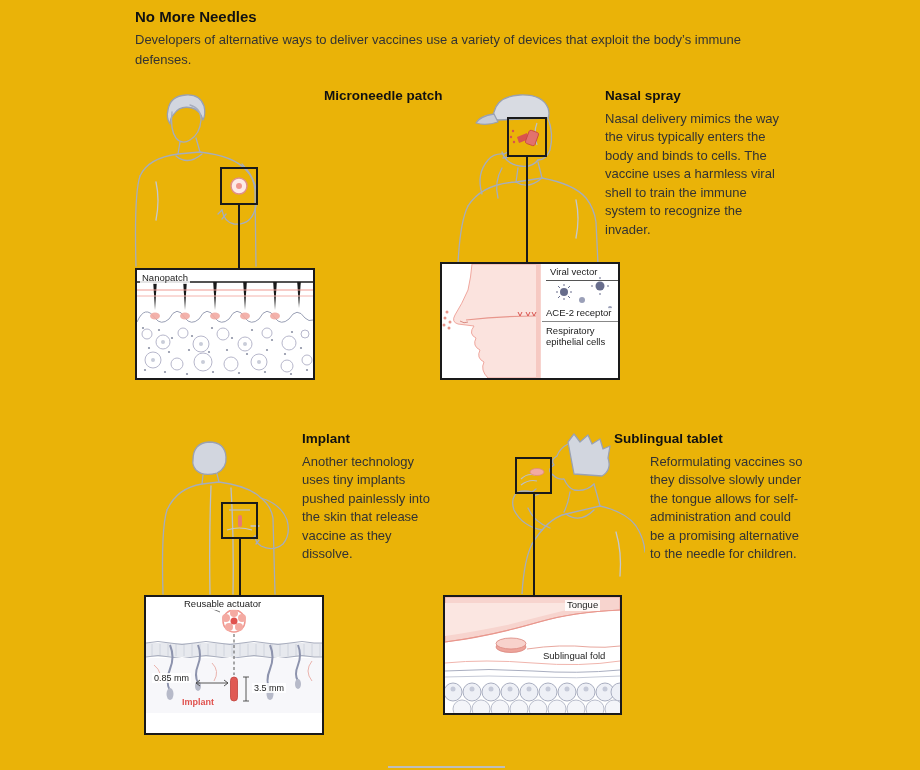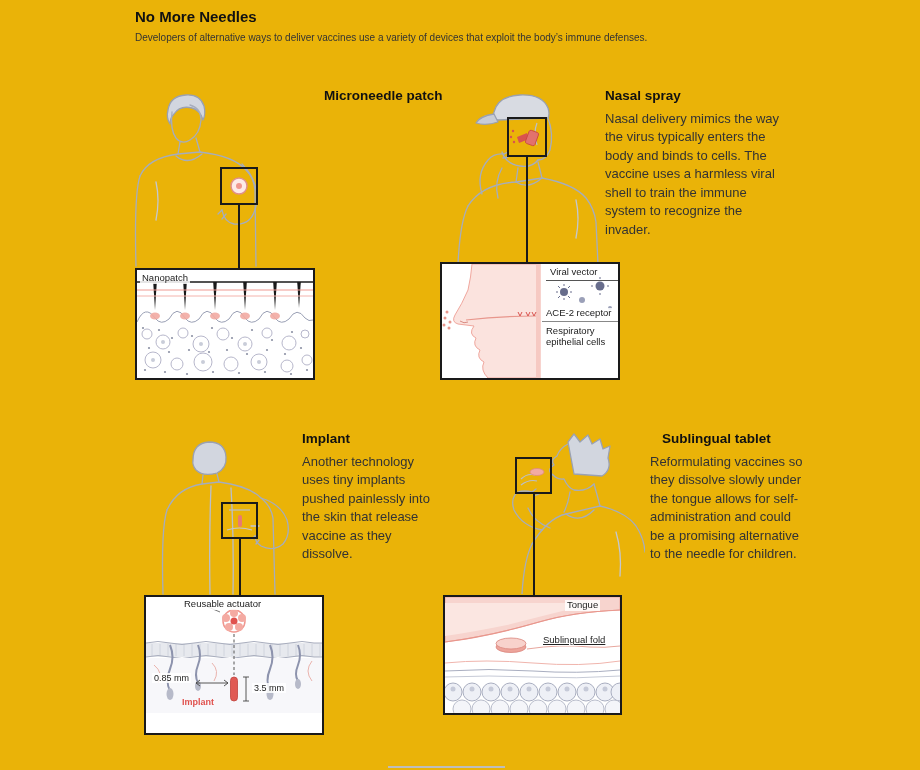--- a/index.html
+++ b/index.html
@@ -1,20 +1,20 @@
 <!DOCTYPE html>
 <html><head>
 <meta charset="utf-8">
 <style>
   html,body{margin:0;padding:0;background:#ffffff;}
   #page{position:relative;width:920px;height:770px;background:#eab308;overflow:hidden;
         font-family:"Liberation Sans", sans-serif;color:#222;}
   .abs{position:absolute;}
   .title{font-size:15px;font-weight:bold;color:#111;}
-  .subtitle{font-size:10px;line-height:1.55;color:#333;}
+  .subtitle{font-size:13px;line-height:1.55;color:#333;}
   .heading{font-size:13.5px;font-weight:bold;color:#111;}
   .desc{font-size:13px;line-height:1.42;color:#333;}
   .detail-box{position:absolute;border:2px solid #1a1a1a;background:#fff;box-sizing:border-box;}
   .detail-box svg{position:absolute;left:0;top:0;}
   .box-label{position:absolute;font-size:9.5px;line-height:1.15;color:#222;
              background:rgba(255,255,255,.85);padding:0 2px;white-space:nowrap;}
   .box-label.wrap{white-space:normal;}
   .mag-box{position:absolute;border:2px solid #1a1a1a;box-sizing:border-box;background:transparent;}
   .connector{position:absolute;width:2px;background:#1a1a1a;}
   .hline{position:absolute;height:1px;background:#555;}
@@ -288,21 +288,21 @@
       <path d="M62,112 Q78,86 96,82 L130,74 Q156,80 166,94 Q174,106 175,120"></path>
       <path d="M62,112 Q54,128 52,162"></path>
       <path d="M96,82 Q110,92 124,78"></path>
       <path d="M72,98 Q52,94 44,78 Q40,66 48,60 Q54,58 62,60"></path>
       <path d="M80,96 Q64,90 58,76"></path>
       <path d="M62,60 l4,-3 M64,64 l5,-2"></path>
       <path d="M146,100 Q152,120 150,144" stroke="#c3c7d1"></path>
     </g>
   </svg>
 
-  <div class="abs heading" style="left:662px;top:431px;">Sublingual tablet</div>
+  <div class="abs heading" style="left:614px;top:431px;">Sublingual tablet</div>
   <div class="abs desc" style="left:650px;top:453px;width:158px;">Reformulating vaccines so they dissolve slowly under the tongue allows for self-administration and could be a promising alternative to the needle for children.</div>
 
   <div class="connector" style="left:533px;top:493px;height:102px;"></div>
 
   <div class="mag-box" style="left:515px;top:457px;width:37px;height:37px;">
     <svg width="33" height="33" viewBox="0 0 33 33">
       <path d="M4,20 Q10,14 18,16 M4,26 Q12,20 20,22" stroke="#b9bfcc" fill="none" stroke-width="1.2"></path>
       <ellipse cx="20" cy="13" rx="7" ry="3.5" fill="#f2aba3" stroke="#e08a80" stroke-width="0.8"></ellipse>
     </svg>
   </div>
@@ -347,18 +347,18 @@
           <circle cx="55" cy="112" r="9"></circle>
         <circle cx="74" cy="112" r="9"></circle>
           <circle cx="93" cy="112" r="9"></circle>
           <circle cx="112" cy="112" r="9"></circle>
         <circle cx="131" cy="112" r="9"></circle>
           <circle cx="150" cy="112" r="9"></circle>
           <circle cx="169" cy="112" r="9"></circle>
       </g>
     </svg>
     <span class="box-label" style="left:120px;top:3px;">Tongue</span>
-    <span class="box-label" style="left:96px;top:38px;text-decoration:underline;">Sublingual fold</span>
+    <span class="box-label" style="left:96px;top:54px;">Sublingual fold</span>
   </div>
 
   <div class="stub" style="left:388px;top:766px;width:117px;"></div>
 
 </div>
 
 </body></html>

